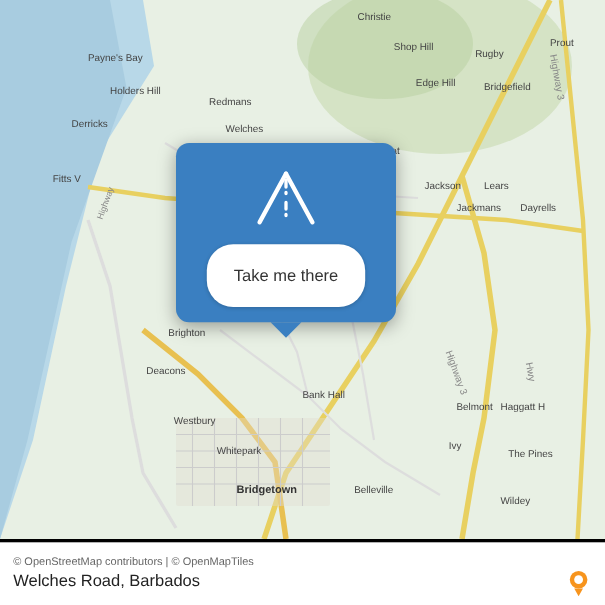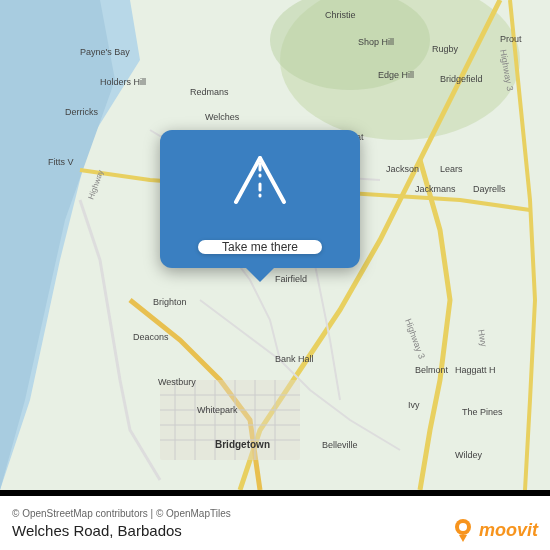--- a/index.html
+++ b/index.html
@@ -56,39 +56,38 @@
       width: 64px;
       height: 60px;
       margin-bottom: 12px;
     }
 
     #take-me-there-btn {
       background: white;
       color: #333;
       border: none;
       border-radius: 24px;
-      padding: 0 24px;
-      font-size: 12px;
+      padding: 20px 24px;
+      font-size: 15px;
       font-weight: 500;
       cursor: pointer;
       box-shadow: 0 1px 4px rgba(0,0,0,0.2);
       white-space: nowrap;
-      margin-top: 18px;
     }
 
     
     #bottom-bar {
       width: 550px;
       height: 60px;
       background: white;
       display: flex;
       flex-direction: column;
       justify-content: center;
       padding: 0 12px;
-      border-top: 6px solid #000000;
+      border-top: 3px solid #000000;
     }
 
     #attribution {
       font-size: 10px;
       color: #666;
       margin-bottom: 3px;
     }
 
     #location-name {
       font-size: 15px;
@@ -218,15 +217,14 @@
 <div id="bottom-bar">
   <span id="attribution">© OpenStreetMap contributors | © OpenMapTiles</span>
   <span id="location-name">Welches Road, Barbados</span>
 
   <div id="moovit-logo">
     <svg id="moovit-icon" viewBox="0 0 24 24" xmlns="http://www.w3.org/2000/svg">
       <circle cx="12" cy="9" r="8" fill="#f7941d"></circle>
       <circle cx="12" cy="9" r="4" fill="white"></circle>
       <polygon points="8,17 12,24 16,17" fill="#f7941d"></polygon>
     </svg>
-    <span id="moovit-text">moovit</span>
   </div>
 </div>
 
 </body></html>

